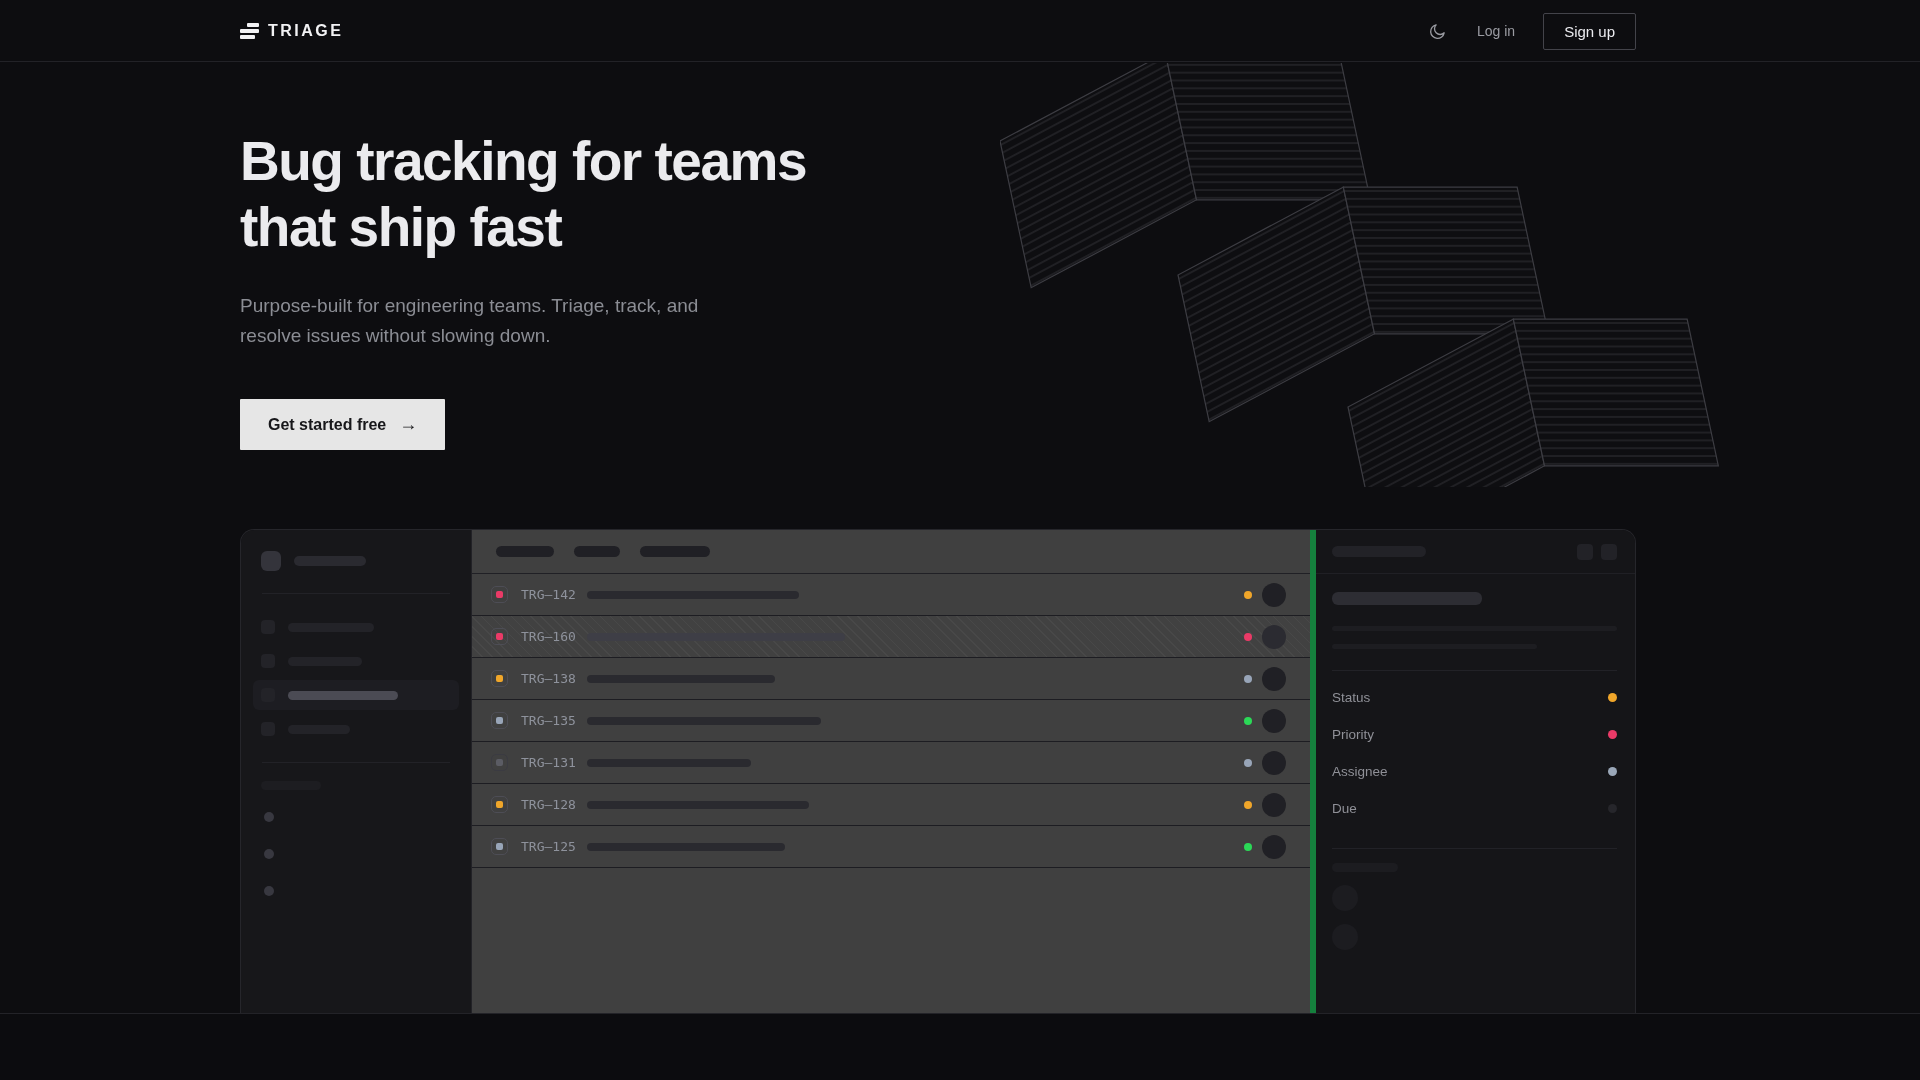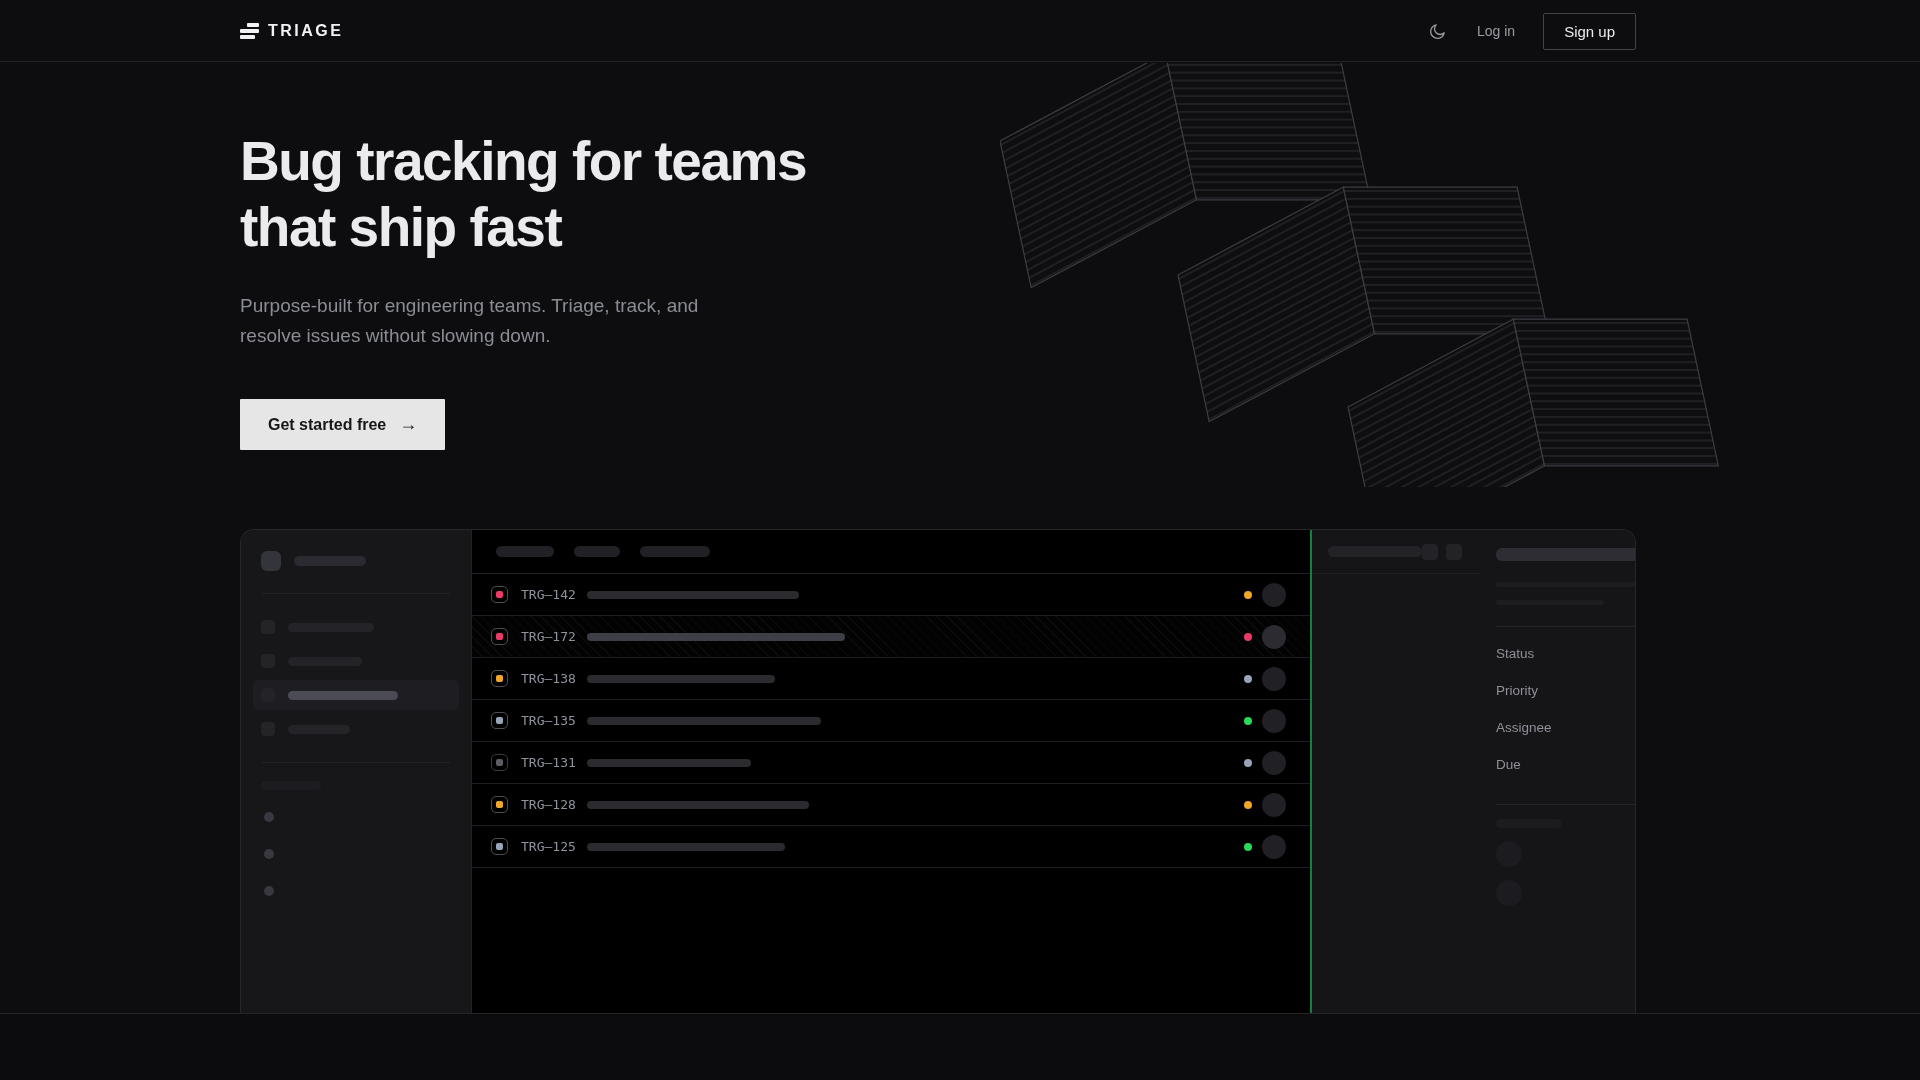--- a/index.html
+++ b/index.html
@@ -65,21 +65,21 @@
   .mk-side hr, .mk-panel hr { border:none; border-top:1px solid #222227; margin:18px 1px; }
   .sb-item { display:flex; align-items:center; gap:13px; height:30px; margin:4px -8px; padding:0 8px; border-radius:6px; }
   .sb-item .sq { width:14px; height:14px; border-radius:4px; background:#232328; flex:none; }
   .sb-item .pill { height:9px; background:#232328; }
   .sb-item.active { background:#1d1d22; }
   .sb-item.active .pill { background:#4b4b54; }
   .section-pill { width:60px; height:9px; background:#1d1d21; border-radius:5px; margin:16px 0 22px; }
   .sb-dot { width:10px; height:10px; border-radius:50%; background:#383840; margin:0 0 27px 3px; }
 
   
-  .mk-main { flex:1; background:#000000; display:flex; flex-direction:column; min-width:0; }
+  .mk-main { flex:1; background:#404040; display:flex; flex-direction:column; min-width:0; }
   .mk-head { height:44px; border-bottom:1px solid #202025; display:flex; align-items:center; gap:20px; padding:0 24px; flex:none; }
   .mk-head .pill { height:11px; background:#202025; border-radius:6px; }
   .issue-row { height:42px; display:flex; align-items:center; padding:0 24px 0 19px; border-bottom:1px solid #1d1d22; }
   .issue-row.selected {
     background:repeating-linear-gradient(45deg, rgba(255,255,255,0.045) 0 1px, rgba(255,255,255,0.008) 1px 7px);
   }
   .type-icon {
     width:17px; height:17px; border:1.5px solid #4d4d55; border-radius:5px;
     display:flex; align-items:center; justify-content:center; margin-right:13px; flex:none;
   }
@@ -87,21 +87,21 @@
   .issue-row.dim .type-icon { border-color:#3b3b42; }
   .issue-id { font-family:"DejaVu Sans Mono", monospace; font-size:13px; color:#8e929c; width:66px; flex:none; }
   .title-skel { height:8px; border-radius:4px; background:#2a2a2f; }
   .issue-row.selected .title-skel { background:#3e3e46; }
   .row-right { margin-left:auto; display:flex; align-items:center; gap:10px; }
   .st-dot { width:8px; height:8px; border-radius:50%; flex:none; }
   .avatar { width:24px; height:24px; border-radius:50%; background:#202025; flex:none; }
   .issue-row.selected .avatar { background:#2b2b31; }
 
   
-  .mk-panel { width:325px; background:#151518; border-left:2px solid #15803d; flex:none; display:flex; flex-direction:row; }
+  .mk-panel { width:325px; background:#151518; border-left:6px solid #15803d; flex:none; display:flex; flex-direction:column; }
   .pn-head { height:44px; border-bottom:1px solid #202025; display:flex; align-items:center; padding:0 18px 0 16px; flex:none; }
   .pn-head .pill { width:94px; height:11px; background:#222227; border-radius:6px; }
   .pn-sqs { margin-left:auto; display:flex; gap:8px; }
   .pn-sqs i { width:16px; height:16px; border-radius:4px; background:#222227; display:block; }
   .pn-body { padding:18px 18px 0 16px; }
   .pn-title { width:150px; height:13px; border-radius:6px; background:#2d2d33; }
   .pn-line { height:5px; border-radius:3px; background:#1d1d21; margin-top:13px; }
   .pn-line.l1 { margin-top:21px; }
   .pn-line.short { width:72%; }
   .pn-body hr { border:none; border-top:1px solid #222227; margin:21px 0 8px; }
@@ -225,21 +225,21 @@
               <div class="title-skel" style="width: 212px;"></div>
               <div class="row-right">
                 <div class="st-dot" style="background: rgb(240, 166, 42);"></div>
                 <div class="avatar"></div>
               </div>
             </div>
             <div class="issue-row selected">
               <div class="type-icon">
                 <i style="background: rgb(234, 58, 103);"></i>
               </div>
-              <div class="issue-id">TRG–172</div>
+              <div class="issue-id">TRG–160</div>
               <div class="title-skel" style="width: 258px;"></div>
               <div class="row-right">
                 <div class="st-dot" style="background: rgb(234, 58, 103);"></div>
                 <div class="avatar"></div>
               </div>
             </div>
             <div class="issue-row">
               <div class="type-icon">
                 <i style="background: rgb(240, 166, 42);"></i>
               </div>

